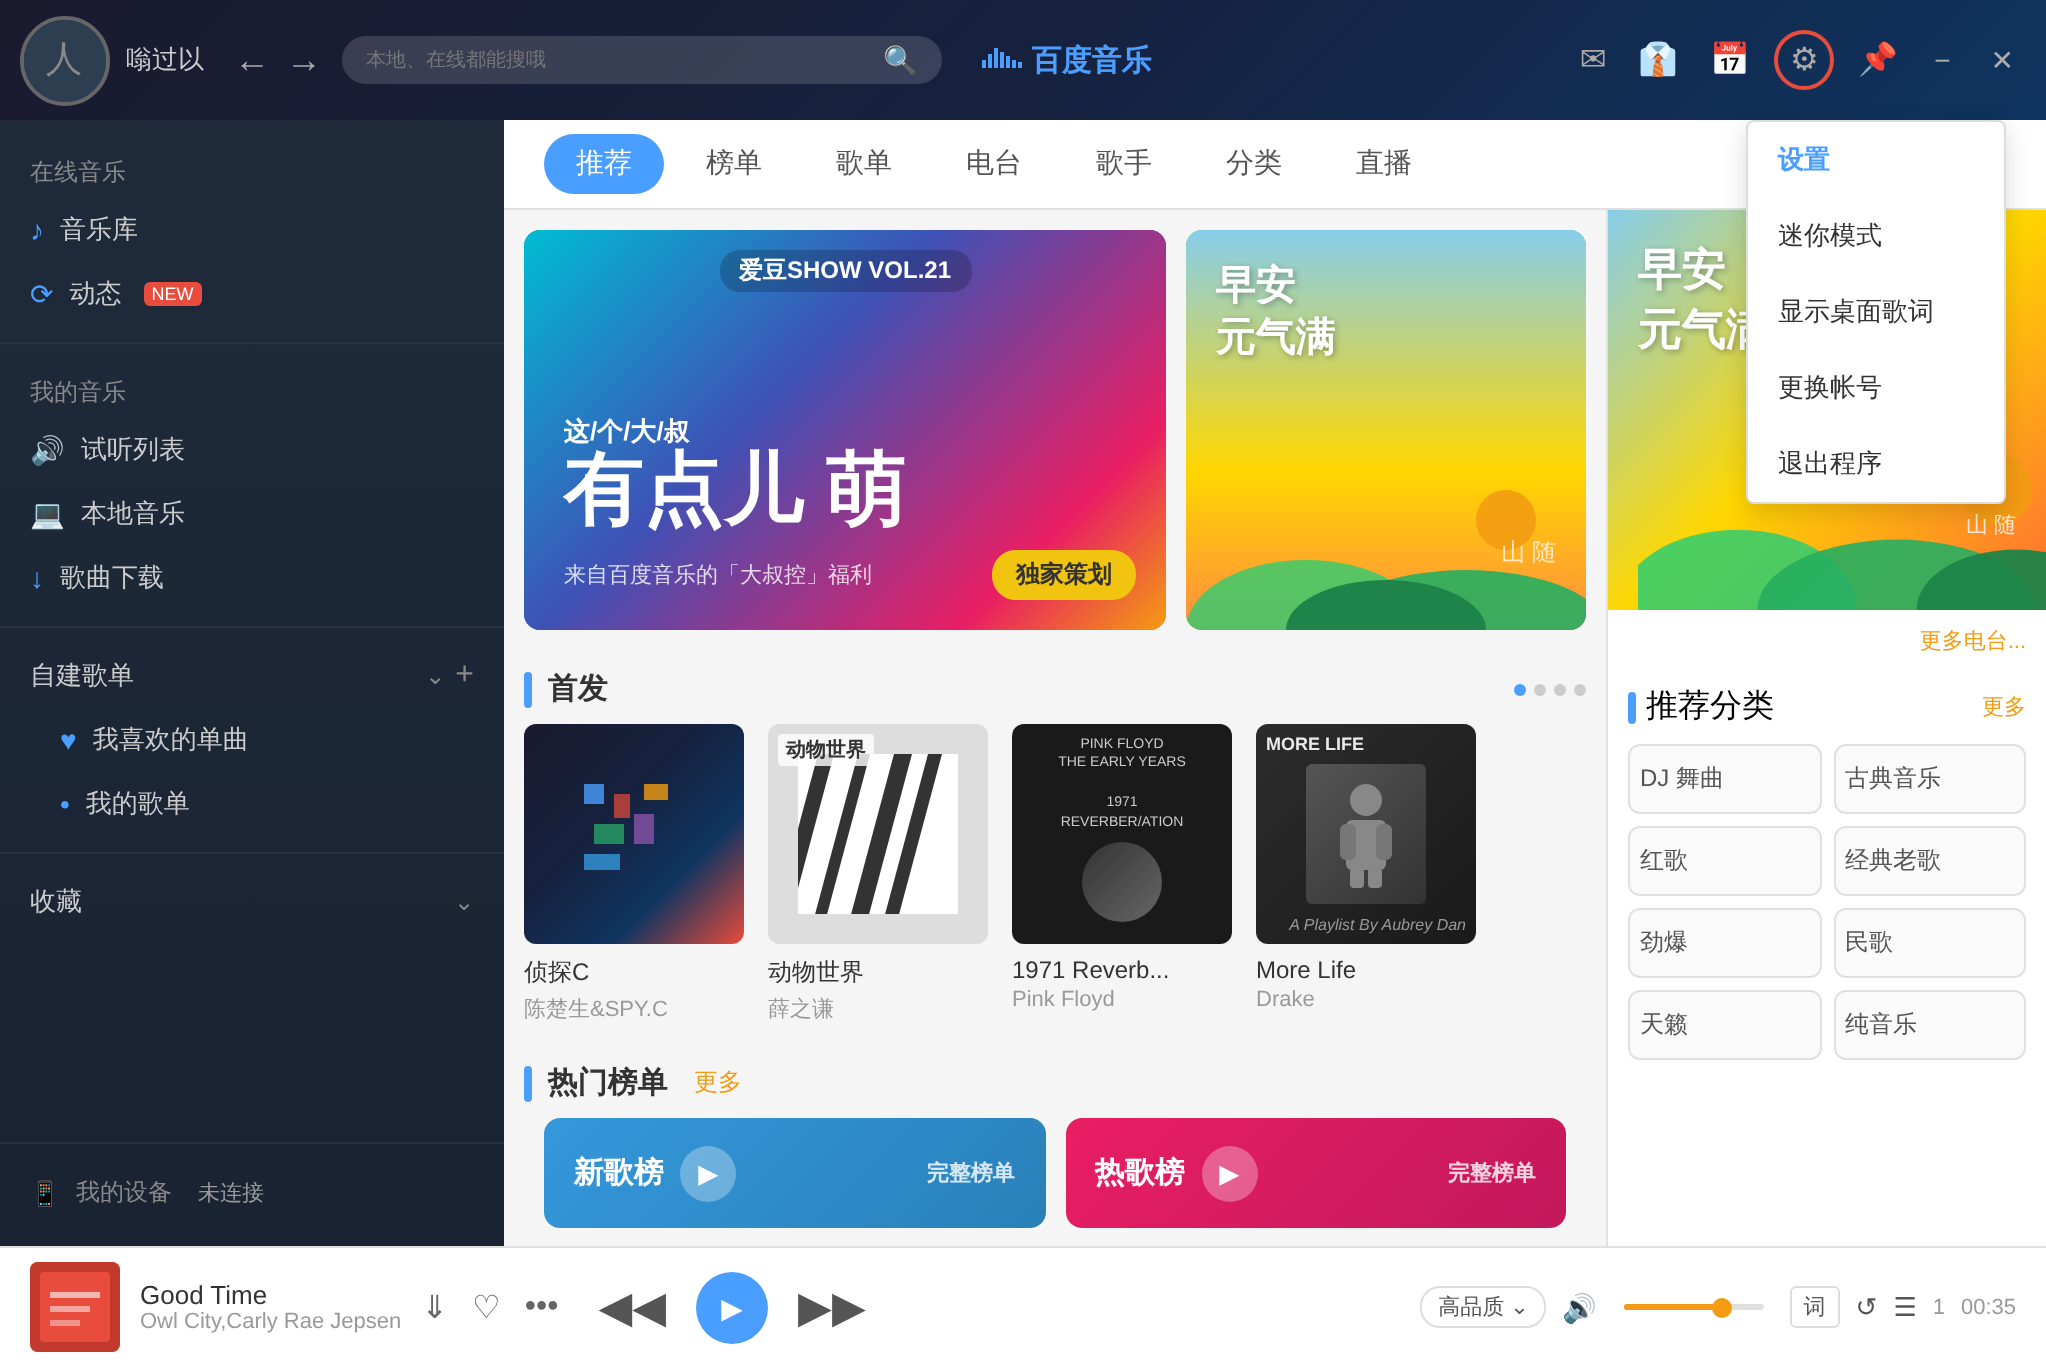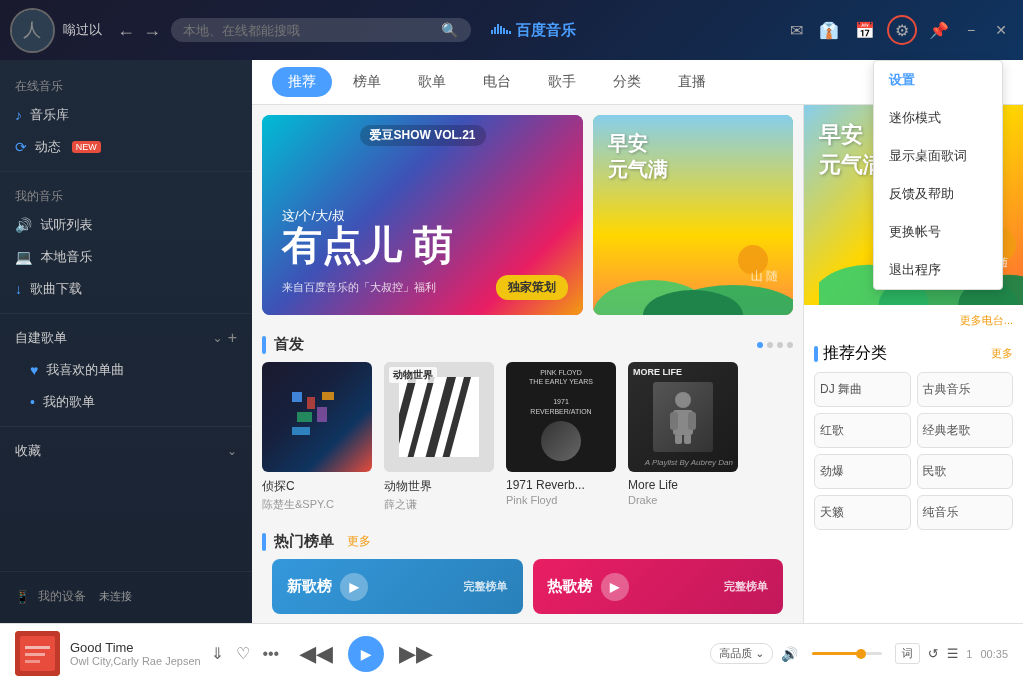--- a/index.html
+++ b/index.html
@@ -9,21 +9,21 @@
     .app-window { width: 1023px; height: 683px; display: flex; flex-direction: column; background: #fff; }
 
     
     .title-bar { height: 60px; background: linear-gradient(135deg, #1a1a2e 0%, #16213e 50%, #0f3460 100%); display: flex; align-items: center; padding: 0 10px; position: relative; z-index: 100; }
     .avatar { width: 45px; height: 45px; border-radius: 50%; background: #333; overflow: hidden; flex-shrink: 0; border: 2px solid #666; }
     .avatar-img { width: 100%; height: 100%; background: linear-gradient(135deg, #2c3e50, #4a6fa5); display: flex; align-items: center; justify-content: center; font-size: 18px; }
     .username { color: #ccc; font-size: 13px; margin-left: 8px; margin-right: 15px; }
     .nav-arrows { display: flex; gap: 8px; margin-right: 10px; }
     .nav-btn { color: #aaa; font-size: 18px; cursor: pointer; background: none; border: none; }
     .search-bar { flex: 1; max-width: 300px; background: rgba(255,255,255,0.15); border-radius: 15px; display: flex; align-items: center; padding: 4px 12px; }
-    .search-input { background: none; border: none; color: #fff; font-size: 13px; flex: 1; outline: none; }
+    .search-input { background: none; border: none; color: #fff; font-size: 10px; flex: 1; outline: none; }
     .search-icon { color: #aaa; font-size: 14px; }
     .brand-area { display: flex; align-items: center; gap: 5px; margin-left: 20px; color: #4a9eff; font-size: 15px; font-weight: bold; }
     .title-bar-right { display: flex; align-items: center; gap: 8px; margin-left: auto; }
     .tb-icon { color: #aaa; font-size: 16px; cursor: pointer; padding: 4px; }
     .gear-icon-btn { width: 30px; height: 30px; border: 2px solid #e74c3c; border-radius: 50%; display: flex; align-items: center; justify-content: center; color: #aaa; cursor: pointer; }
     .win-btn { color: #aaa; font-size: 14px; cursor: pointer; padding: 2px 6px; }
 
     
     .main-area { display: flex; flex: 1; overflow: hidden; }
 
@@ -240,21 +240,21 @@
 
       <div style="display:flex;flex:1;overflow:hidden;">
         <div class="content-scroll">
 
           <div class="banner-section">
             <div class="banner-main">
 
               <div style="position:absolute;inset:0;background:linear-gradient(135deg,#00bcd4 0%,#3f51b5 40%,#e91e63 80%,#f39c12 100%);"></div>
               <div style="position:absolute;top:10px;left:50%;transform:translateX(-50%);color:#fff;font-size:12px;font-weight:bold;background:rgba(0,0,0,0.2);padding:2px 10px;border-radius:10px;">爱豆SHOW VOL.21</div>
               <div style="position:absolute;bottom:50px;left:20px;color:#fff;">
-                <div style="font-size:13px;font-weight:normal;">这/个/大/叔</div>
+                <div style="font-size:13px;font-weight:bold;">这/个/大/叔</div>
                 <div style="font-size:40px;font-weight:900;line-height:1;">有点儿 萌</div>
               </div>
               <div style="position:absolute;bottom:20px;left:20px;color:rgba(255,255,255,0.8);font-size:11px;">来自百度音乐的「大叔控」福利</div>
               <div class="banner-label" style="background:#f1c40f;color:#333;padding:4px 12px;border-radius:12px;position:absolute;right:15px;bottom:15px;font-size:12px;font-weight:bold;">独家策划</div>
             </div>
             <div class="banner-side">
               <div style="position:absolute;inset:0;background:linear-gradient(180deg,#87ceeb 0%,#ffd700 60%,#ff8c42 100%);">
                 <div style="position:absolute;top:15px;left:15px;color:#fff;text-shadow:1px 1px 3px rgba(0,0,0,0.3);">
                   <div style="font-size:20px;font-weight:bold;line-height:1.3;">早安<br>元气满</div>
                 </div>
@@ -458,16 +458,15 @@
       <span class="time-display">00:35</span>
     </div>
   </div>
 
 </div>
 
 <div class="dropdown-menu">
   <div class="dropdown-item active-item">设置</div>
   <div class="dropdown-item">迷你模式</div>
   <div class="dropdown-item">显示桌面歌词</div>
-  <div class="dropdown-item">反馈及帮助</div>
   <div class="dropdown-item">更换帐号</div>
   <div class="dropdown-item">退出程序</div>
 </div>
 
 </body></html>

